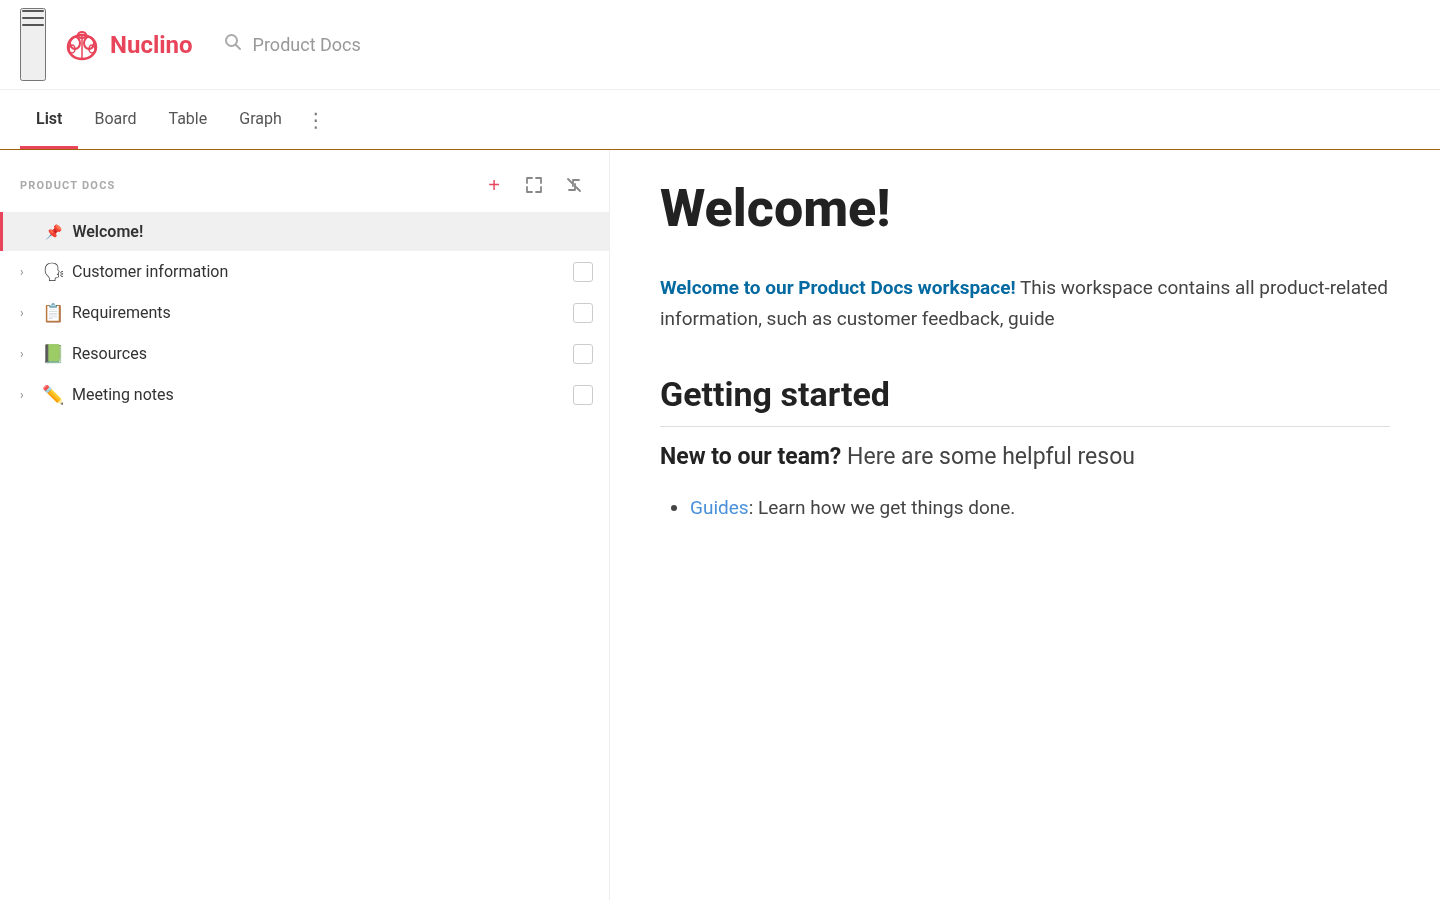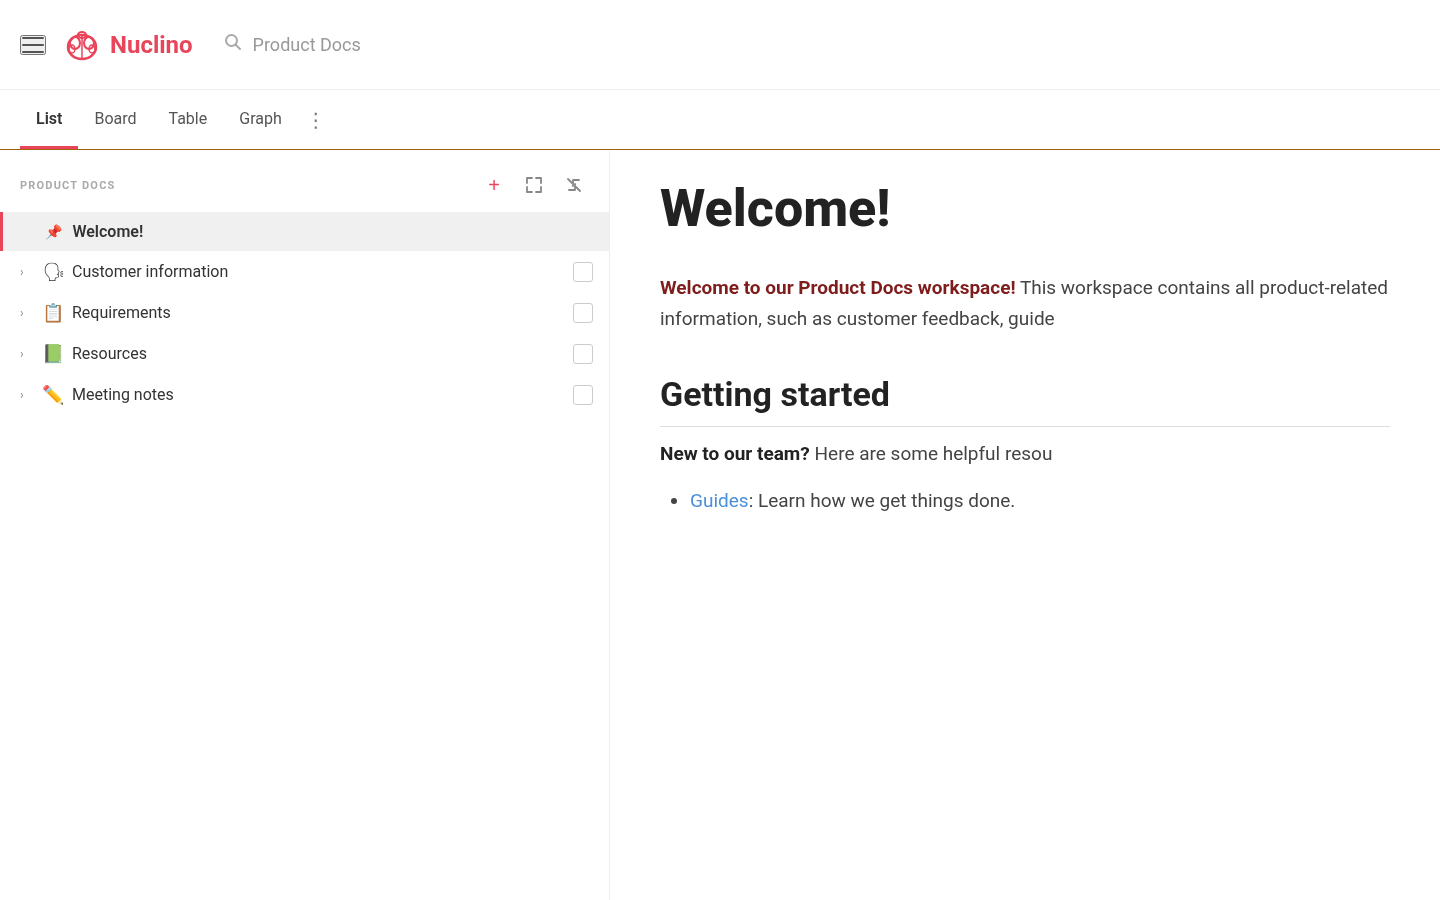--- a/index.html
+++ b/index.html
@@ -1,21 +1,20 @@
 <!DOCTYPE html>
 <html><head>
   <meta charset="utf-8">
   <style>
     * { box-sizing: border-box; margin: 0; padding: 0; }
     body { font-family: -apple-system, BlinkMacSystemFont, 'Segoe UI', Roboto, sans-serif; background: #fff; color: #333; height: 900px; overflow: hidden; display: flex; flex-direction: column; }
 
     
     .header {
       display: flex;
-      align-items: center;
       padding: 8px 20px;
       height: 90px;
       border-bottom: 1px solid #eee;
       flex-shrink: 0;
     }
     .hamburger-btn {
       cursor: pointer;
       margin-right: 16px;
       display: flex;
       flex-direction: column;
@@ -237,34 +236,34 @@
     }
 
     .doc-paragraph {
       font-size: 19px;
       color: #444;
       line-height: 1.6;
       margin-bottom: 40px;
     }
     .doc-paragraph strong {
       font-weight: 700;
-      color: #7f1d1d;
+      color: #0369a1;
     }
 
     .doc-section-title {
       font-size: 34px;
       font-weight: 700;
       color: #222;
       margin-bottom: 12px;
       padding-bottom: 12px;
       border-bottom: 1px solid #ddd;
     }
 
     .doc-subsection {
-      font-size: 19px;
+      font-size: 23px;
       color: #444;
       line-height: 1.6;
       margin-bottom: 20px;
     }
     .doc-subsection strong {
       font-weight: 700;
       color: #222;
     }
 
     .doc-list {

